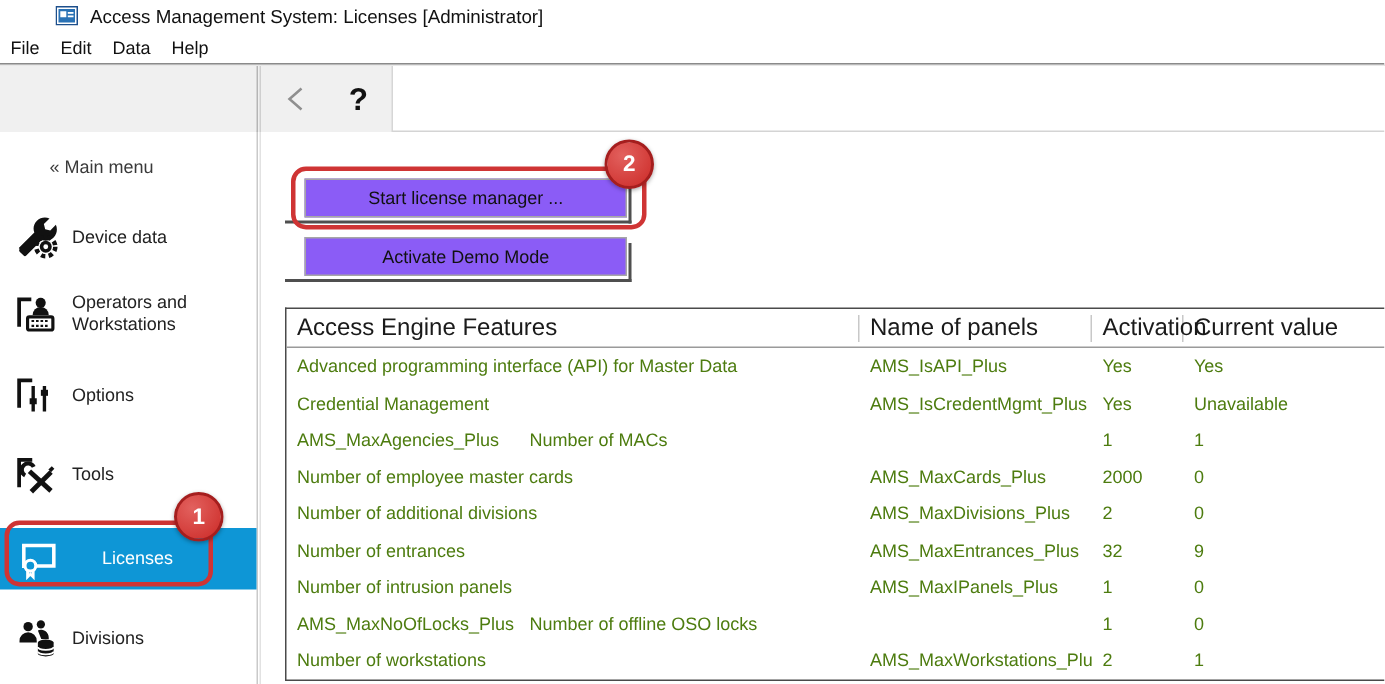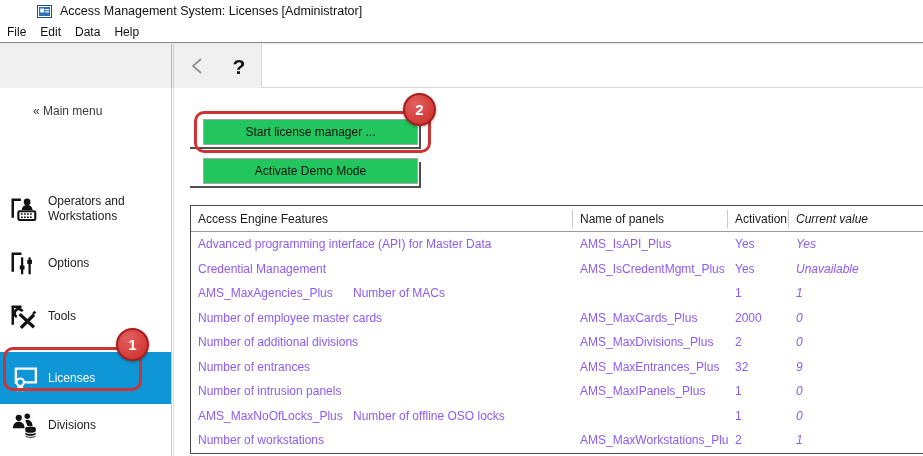--- a/index.html
+++ b/index.html
@@ -36,39 +36,39 @@
   .side-sep { position:absolute; left:171px; top:88px; width:3px; height:368px;
     background:#fff; border-left:1px solid #c9c9c9; border-right:1px solid #e2e2e2; }
   .main-menu-link { position:absolute; left:33px; top:104px; font-size:12px; color:#3a3a3a; cursor:pointer; }
   .side-item { position:absolute; left:0; width:171px; display:flex; align-items:center; cursor:pointer; }
   .side-icon { width:34px; height:34px; margin-left:7px; flex:0 0 34px;
     display:flex; align-items:center; justify-content:center; }
   .side-label { font-size:12px; color:#222; margin-left:7px; line-height:1.25; width:112px; }
   .side-item.selected { background:#0e96d6; }
   .side-item.selected .side-label { color:#fff; }
   
-  .main-btn { position:absolute; width:215px; height:26px; background:#22c55e;
+  .main-btn { position:absolute; width:215px; height:26px; background:#8b5cf6;
     border:1px solid #a6a6a6; font-family:"Liberation Sans",sans-serif;
     font-size:12px; color:#111; cursor:pointer; }
   .btn-shadow-h { position:absolute; height:2px; background:#4f4f4f; }
   .btn-shadow-v { position:absolute; width:2px; background:#4f4f4f; }
   
   .table { position:absolute; left:190px; top:205px; width:733px;
     border-top:1px solid #4a4a4a; border-left:1px solid #4a4a4a; border-bottom:1px solid #4a4a4a;
     background:#fff; }
   .thead { display:flex; height:26px; border-bottom:1px solid #9a9a9a; align-items:center; }
-  .th { font-size:12px; color:#1a1a1a; padding-left:7px; height:18px; line-height:18px;
+  .th { font-size:16px; color:#1a1a1a; padding-left:7px; height:18px; line-height:18px;
     border-right:1px solid #c8c8c8; }
   .th:last-child { border-right:none; }
   .tr { display:flex; height:24.5px; align-items:center; cursor:default; }
-  .td { font-size:12px; color:#8b5cf6; padding-left:7px; white-space:nowrap; overflow:hidden; }
+  .td { font-size:12px; color:#4d7c0f; padding-left:7px; white-space:nowrap; overflow:hidden; }
   .c1 { width:382px; flex:0 0 382px; }
   .c2 { width:155px; flex:0 0 155px; }
   .c3 { width:61px;  flex:0 0 61px; }
-  .c4 { flex:1;font-style:italic; }
+  .c4 { flex:1; }
   
   .ann-rect { position:absolute; border:3px solid #cf3434; border-radius:10px;
     pointer-events:none; }
   .ann-badge { position:absolute; width:33px; height:33px; border-radius:50%;
     background:radial-gradient(circle at 35% 30%, #e2615e, #cc2a27);
     border:2px solid #a51e1e; box-shadow:0 1px 3px rgba(0,0,0,.35);
     display:flex; align-items:center; justify-content:center;
     color:#fff; font-size:15px; font-weight:bold; pointer-events:none; }
 </style>
 </head>
@@ -110,20 +110,35 @@
         <span class="help-glyph">?</span>
       </button>
     </div>
   </div>
 
   <div class="sidebar"></div>
   <div class="side-sep"></div>
 
   <div class="main-menu-link">« Main menu</div>
 
+  <div class="side-item" style="top:138px; height:40px;">
+    <span class="side-icon">
+      <svg width="30" height="30" viewBox="0 0 24 24">
+        <g transform="scale(-1,1) translate(-24,0)">
+          <path d="M21.2 17.9l-8.3-8.3c.8-2.1.4-4.6-1.4-6.3C9.7 1.5 7 1.1 4.8 2.1l3 3-.7 2.7-2.7.7-3-3c-1 2.2-.6 4.9 1.2 6.7 1.7 1.7 4.2 2.2 6.3 1.4l8.3 8.3c.4.4 1 .4 1.4 0l2.1-2.1c.4-.4.4-1 0-1.4z" fill="#111"></path>
+        </g>
+        <g transform="translate(17.2,17.2)">
+          <circle r="5.1" fill="none" stroke="#111" stroke-width="2.4" stroke-dasharray="2.3 1.8"></circle>
+          <circle r="3.2" fill="#111"></circle>
+          <circle r="1.3" fill="#fff"></circle>
+        </g>
+      </svg>
+    </span>
+    <span class="side-label">Device data</span>
+  </div>
 
   <div class="side-item" style="top:186px; height:46px;">
     <span class="side-icon">
       <svg width="30" height="30" viewBox="0 0 24 24">
         <path d="M9.5 4.5 H3 V19" fill="none" stroke="#111" stroke-width="2"></path>
         <circle cx="14.5" cy="6.3" r="2.7" fill="#111"></circle>
         <path d="M10.2 12.8 a4.3 4.3 0 0 1 8.6 0 z" fill="#111"></path>
         <rect x="7.5" y="13.8" width="13.5" height="7" rx="1" fill="#fff" stroke="#111" stroke-width="1.7"></rect>
         <line x1="9.6" y1="16" x2="19" y2="16" stroke="#111" stroke-width="1.1" stroke-dasharray="1.4 1"></line>
         <line x1="9.6" y1="18.6" x2="19" y2="18.6" stroke="#111" stroke-width="1.1" stroke-dasharray="1.4 1"></line>
@@ -151,21 +166,21 @@
         <path d="M10 4.5 H3 V19" fill="none" stroke="#111" stroke-width="2"></path>
         <path d="M8.5 10.5 L20 21" stroke="#111" stroke-width="2.6"></path>
         <path d="M10.8 8.2 a3.4 3.4 0 1 0-4.6 4.6" fill="none" stroke="#111" stroke-width="2.2"></path>
         <path d="M20 11 L9.5 21.5" stroke="#111" stroke-width="2.6"></path>
         <path d="M20 11 l1.8-1.8 -1.4-1.4 -1.8 1.8z" fill="#111"></path>
       </svg>
     </span>
     <span class="side-label">Tools</span>
   </div>
 
-  <div class="side-item selected" style="top:352px; height:52px;">
+  <div class="side-item selected" style="top:352px; height:41px;gap:20px;">
     <span class="side-icon">
       <svg width="30" height="30" viewBox="0 0 24 24">
         <path d="M5.5 16.5 V4.5 H21.5 V15.5 H12.5" fill="none" stroke="#fff" stroke-width="1.9"></path>
         <circle cx="9" cy="15.3" r="2.9" fill="none" stroke="#fff" stroke-width="1.7"></circle>
         <path d="M7.5 17.7 V21.3 L9 19.8 L10.5 21.3 V17.7" fill="none" stroke="#fff" stroke-width="1.5"></path>
       </svg>
     </span>
     <span class="side-label">Licenses</span>
   </div>
 

